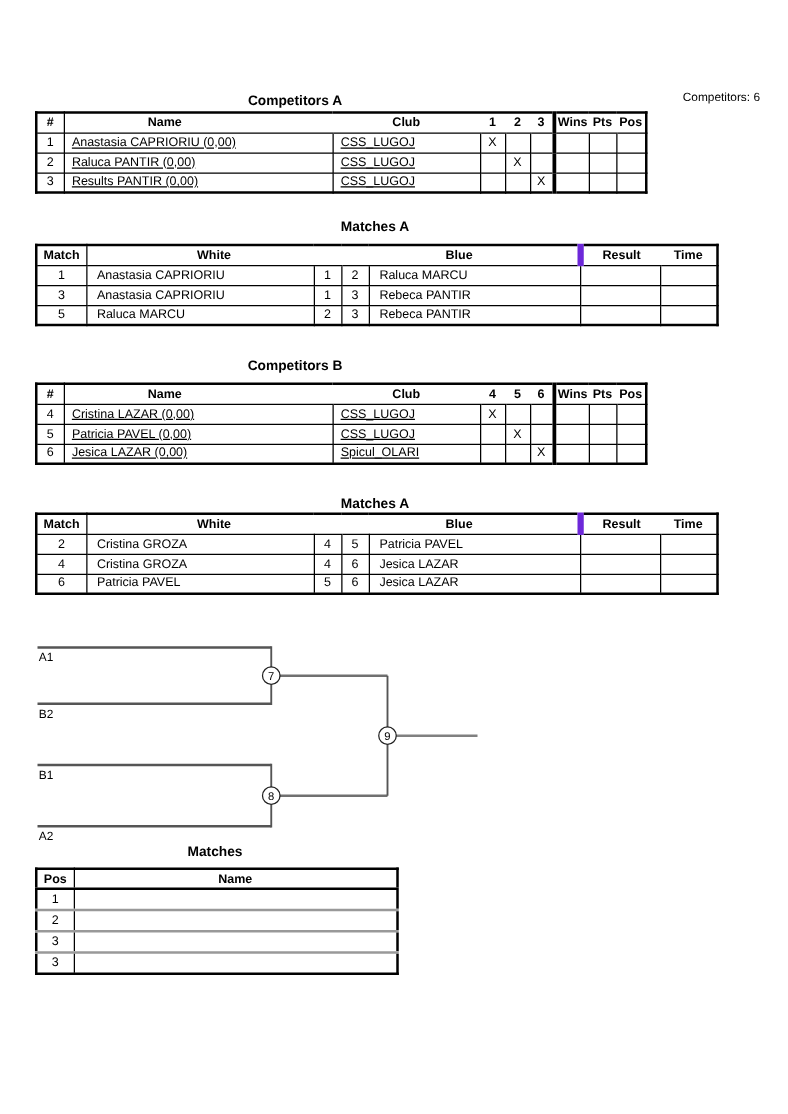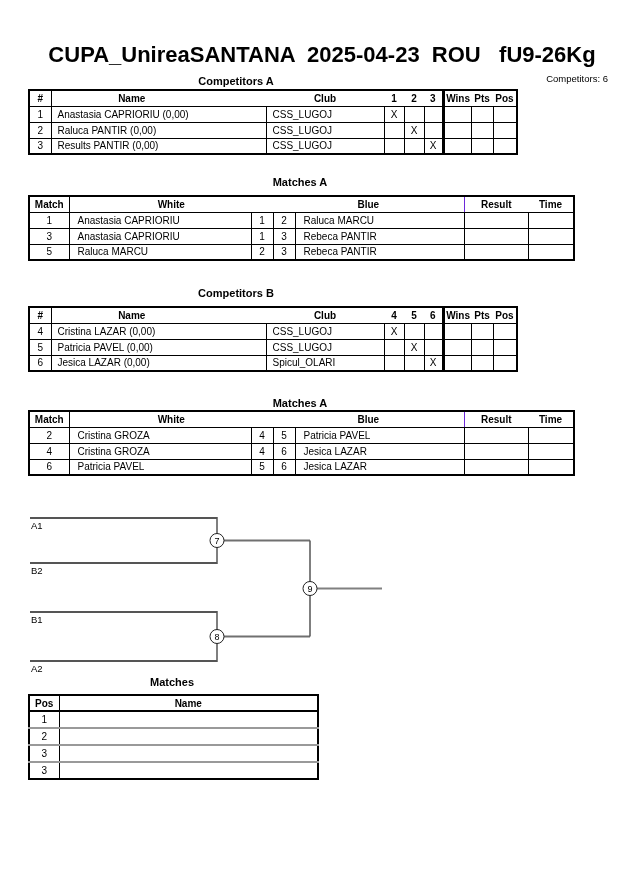--- a/index.html
+++ b/index.html
@@ -19,48 +19,47 @@
   }
   table.tbl td, table.tbl th { overflow:hidden; white-space:nowrap; box-sizing:border-box; }
 
   
   table.comp { border:2px solid #000; }
   table.comp td { border:1px solid #000; height:16px; }
   table.comp th { border:none; border-bottom:1.5px solid #000; height:16px; font-size:10px; }
   table.comp th.c-hash { border-right:1px solid #000; }
   table.comp th.c-wins, table.comp td.c-wins { border-left:3px solid #000;text-align:right; }
   table.comp td.c-num, table.comp td.c-mark { text-align:center; }
-  table.comp td.c-name, table.comp td.c-club { text-align:left; padding-left:6px; }
+  table.comp td.c-name, table.comp td.c-club { text-align:left; padding-left:6px;text-decoration:underline; }
   table.comp th.c-name { text-align:center; padding-right:55px; }
 
   
   table.matches { border:2px solid #000; }
   table.matches td { border:1px solid #000; height:16px; }
   table.matches th { border:none; border-bottom:1.5px solid #000; height:16px; font-size:10px; }
   table.matches th.c-match { border-right:1px solid #000; }
-  table.matches th.c-result { border-left:1px solid #6d28d9; }
+  table.matches th.c-result { border-left:5px solid #6d28d9; }
   table.matches td.c-cnum, table.matches td.c-matchnum { text-align:center; }
   table.matches td.c-wname, table.matches td.c-bname { text-align:left; padding-left:8px; }
 
   
   table.results { border:2px solid #000; }
   table.results th { border:none; border-bottom:2px solid #000; height:16px; font-size:10px; }
   table.results th.c-pos { border-right:1px solid #000; }
   table.results td { border-left:1px solid #000; border-right:1px solid #000; height:17px; }
   table.results tr.data + tr.data td { border-top:2px solid #999; }
   table.results td.c-pos { text-align:center; }
 
   .pre { white-space:pre; }
 </style>
 </head>
 <body>
 
 <div id="page">
 
-  <div id="title" class="abs center-anchor">CUPA_UnireaSANTANA  2025-04-23  ROU   fU9-26Kg</div>
 
   <div class="abs section-heading center-anchor" style="top:75px; left:236px;">Competitors A</div>
 
   <div id="count-label" class="abs">Competitors: 6</div>
 
   <table class="tbl comp abs" style="top:89px; left:28px; width:488px;">
     <colgroup>
       <col style="width:22px">
         <col style="width:215px">
         <col style="width:118px">

